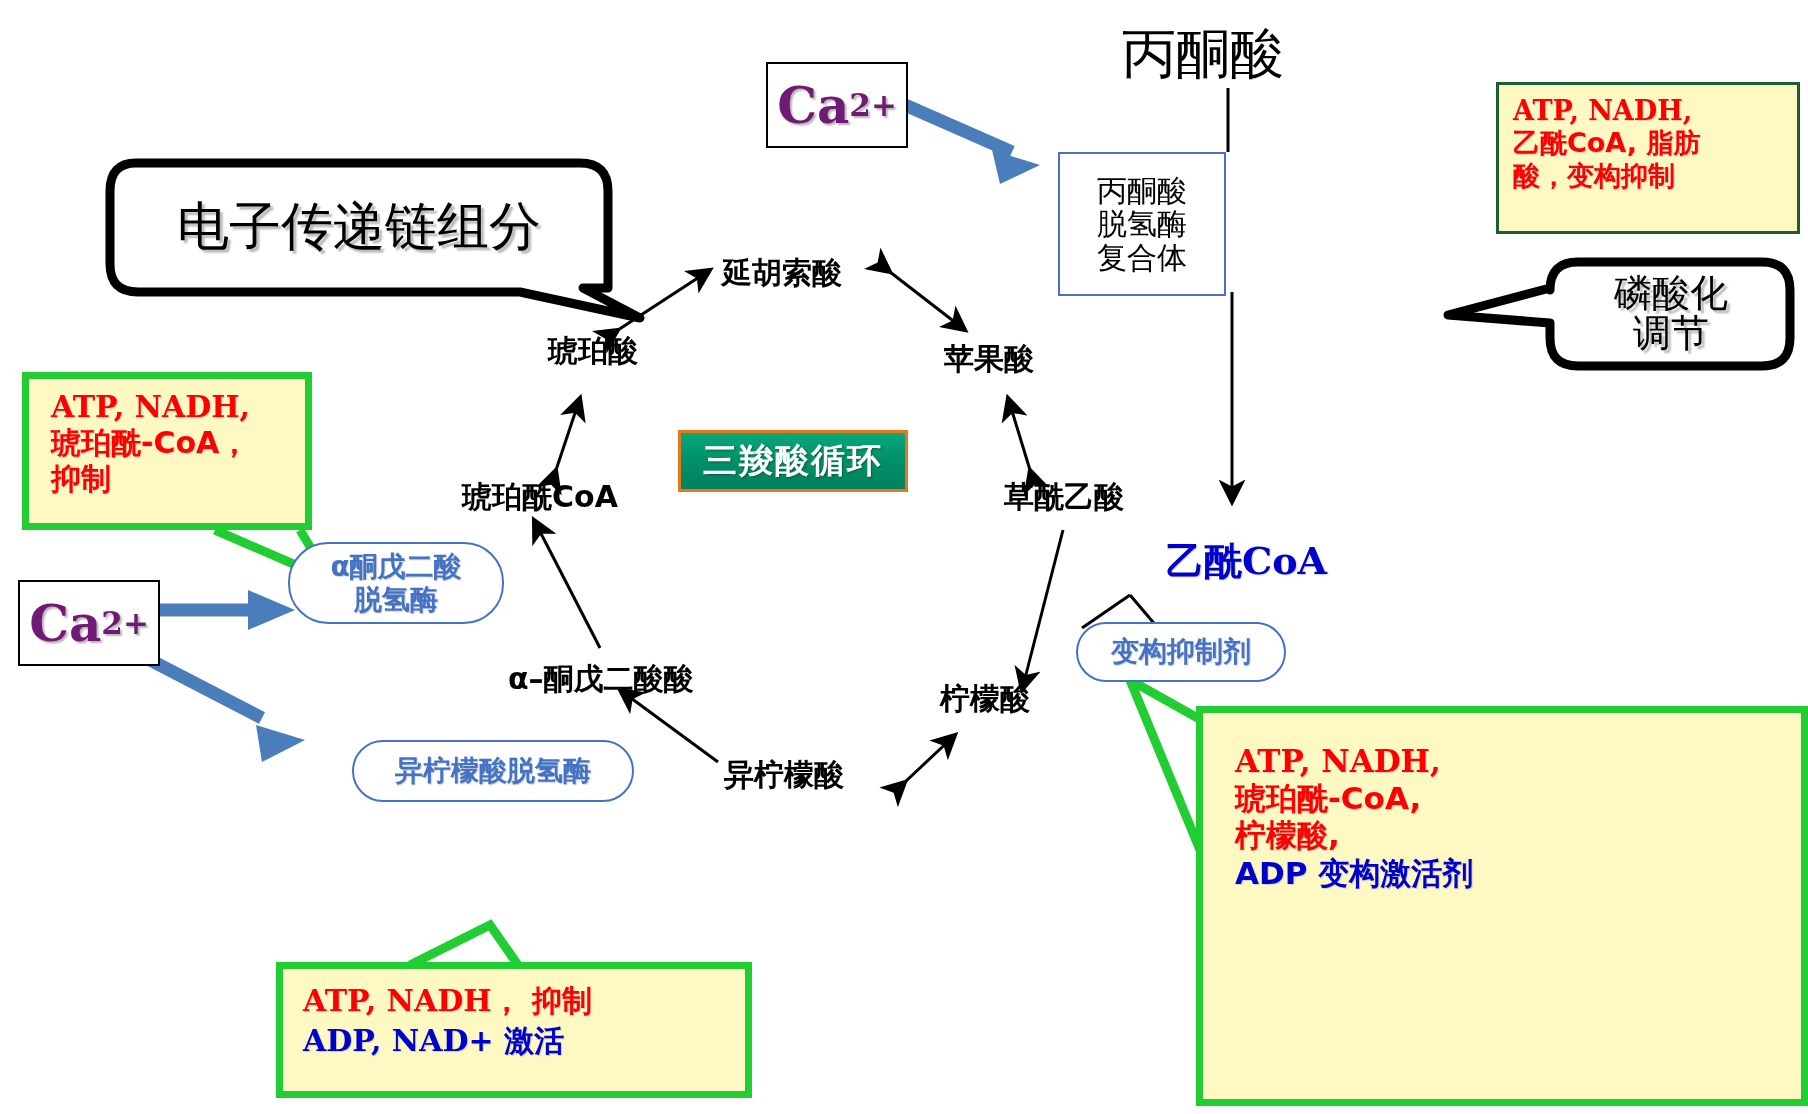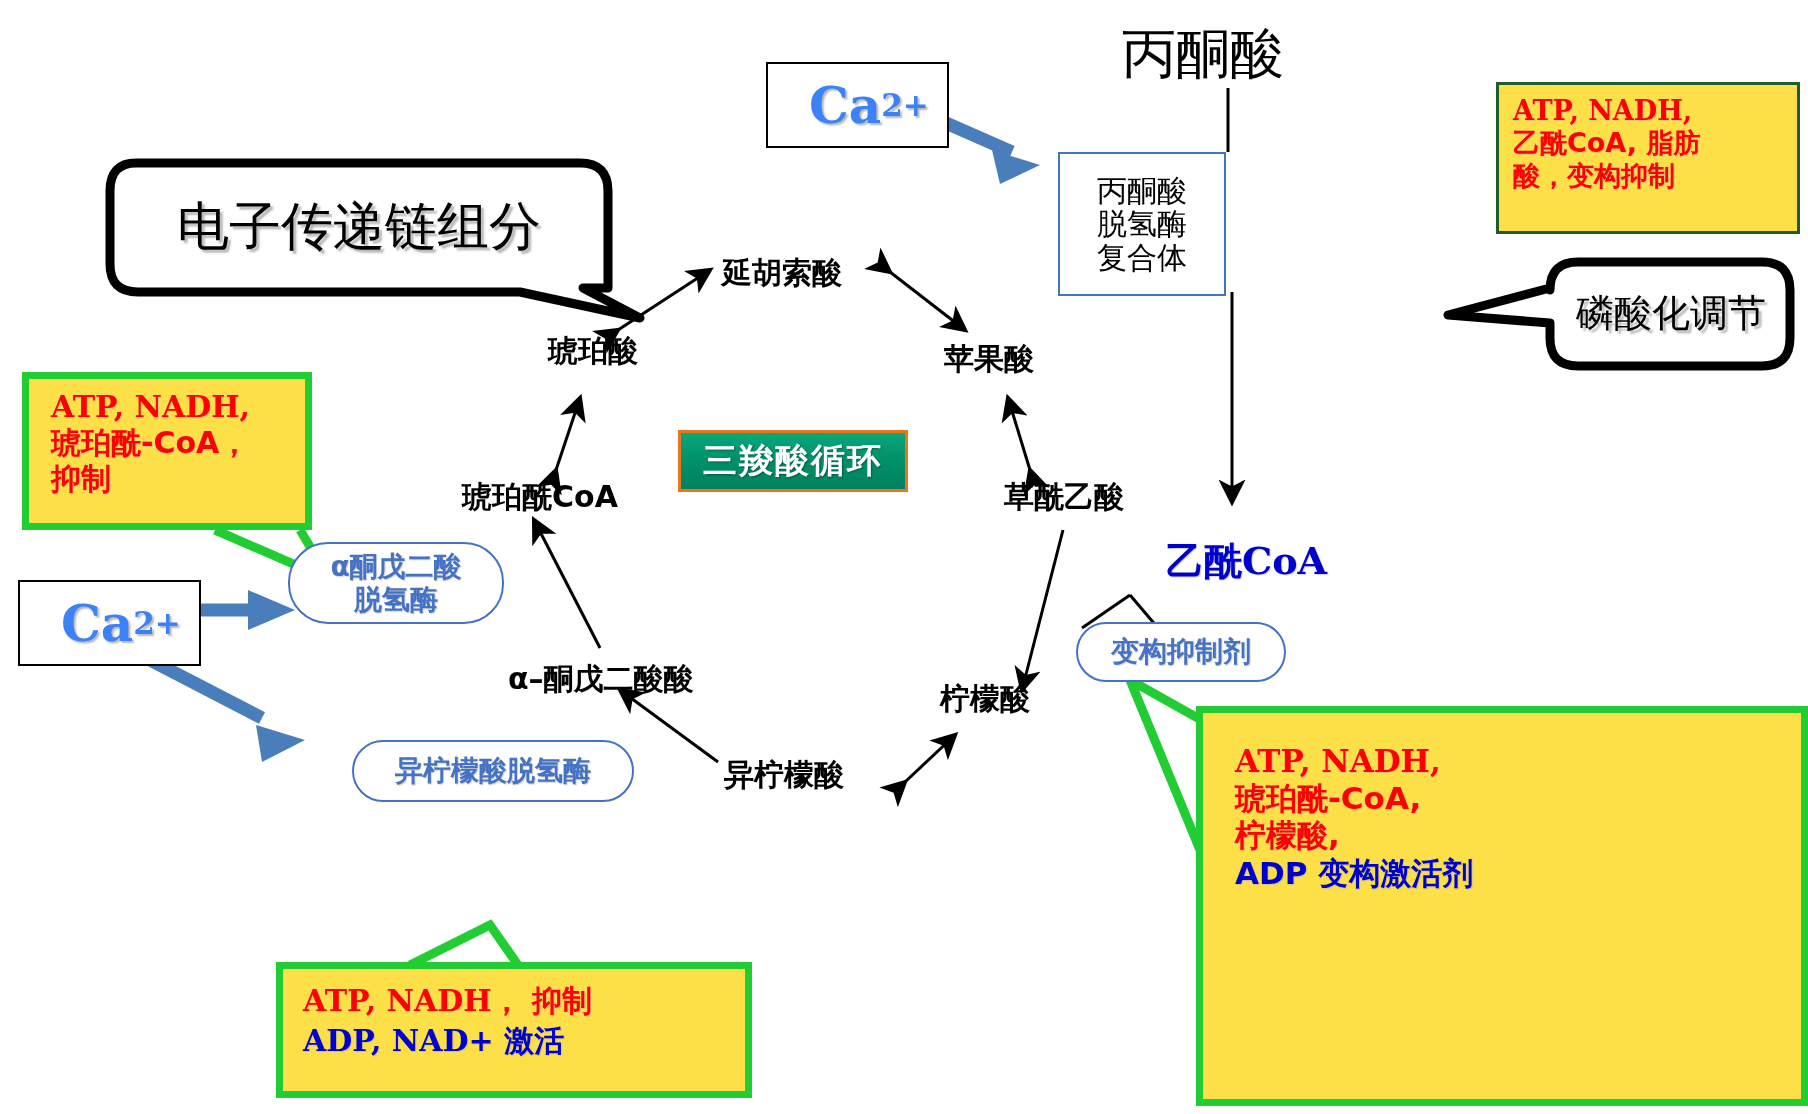--- a/index.html
+++ b/index.html
@@ -21,25 +21,24 @@
 
   
   .bigtitle{
     font-family:"DejaVu Serif","Liberation Serif",serif;
     font-size:54px;color:#000;white-space:nowrap;font-weight:normal;
   }
 
   
   .cabox{
     border:2.5px solid #000;background:#fff;
-    display:flex;align-items:center;
-    font-family:"DejaVu Serif","Liberation Serif",serif;
-    font-weight:bold;color:#3b82f6;
+    display:flex;align-items:center;justify-content:center;
+    font-family:"DejaVu Serif","Liberation Serif",serif;
+    font-weight:bold;color:#701a75;
     text-shadow:2px 2px 2px rgba(120,120,120,.55);
-    padding-left:41px;
   }
   .cabox .sup{font-size:.62em;vertical-align:super;}
 
   
   .enzyme-pill{
     border:2px solid #4472c4;border-radius:40px;background:#fff;
     color:#4472c4;font-weight:bold;
     font-family:"DejaVu Sans","Liberation Sans",sans-serif;
     display:flex;align-items:center;justify-content:center;
     text-align:center;line-height:1.18;
@@ -49,21 +48,21 @@
   .enzyme-rect{
     border:2px solid #4472c4;background:#fff;
     color:#000;font-weight:normal;
     font-family:"DejaVu Sans","Liberation Sans",sans-serif;
     display:flex;align-items:center;justify-content:center;
     text-align:center;line-height:1.12;font-size:30px;
   }
 
   
   .redbox{
-    background:#fde047;color:#ff0000;font-weight:bold;
+    background:#fef9c3;color:#ff0000;font-weight:bold;
     font-family:"DejaVu Serif","Liberation Serif",serif;
     line-height:1.2;text-shadow:1px 1px 1px rgba(170,170,170,.5);
     box-sizing:border-box;
   }
   .redbox .cjk{font-family:"DejaVu Sans","Liberation Sans",sans-serif;}
   .redbox .blue{color:#0000cc;}
 
   
   .tca-badge{
     border:3px solid #e8761b;
@@ -150,21 +149,21 @@
 
     <g fill="#ffffff" stroke="#000000" stroke-width="9" stroke-linejoin="round">
       <path d="M1578,262 L1762,262 Q1790,262 1790,290 L1790,338
                Q1790,366 1762,366 L1578,366 Q1550,366 1550,338
                L1550,323 L1448,315 L1550,288 L1550,290 Q1550,262 1578,262 Z"></path>
     </g>
   </svg>
 
   <div class="bubble-text bubble-cjk-serif" style="left:112px;top:166px;width:494px;height:122px;font-size:52px;">电子传递链组分</div>
 
-  <div class="bubble-text bubble-cjk-serif" style="left:1552px;top:264px;width:238px;height:100px;font-size:38px;flex-direction:row;line-height:1.05;">
+  <div class="bubble-text bubble-cjk-serif" style="left:1552px;top:264px;width:238px;height:100px;font-size:38px;flex-direction:column;line-height:1.05;">
     <span>磷酸化</span>
     <span>调节</span>
   </div>
 
   <div class="abs bigtitle" style="left:1122px;top:18px;">丙酮酸</div>
 
   <div class="abs cabox" style="left:766px;top:62px;width:138px;height:82px;font-size:50px;">
     <span>Ca</span>
       <span class="sup">2+</span>
   </div>

